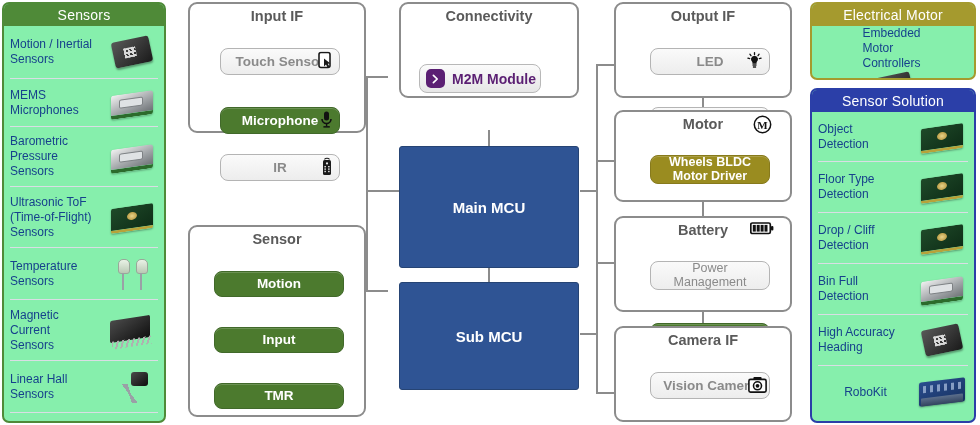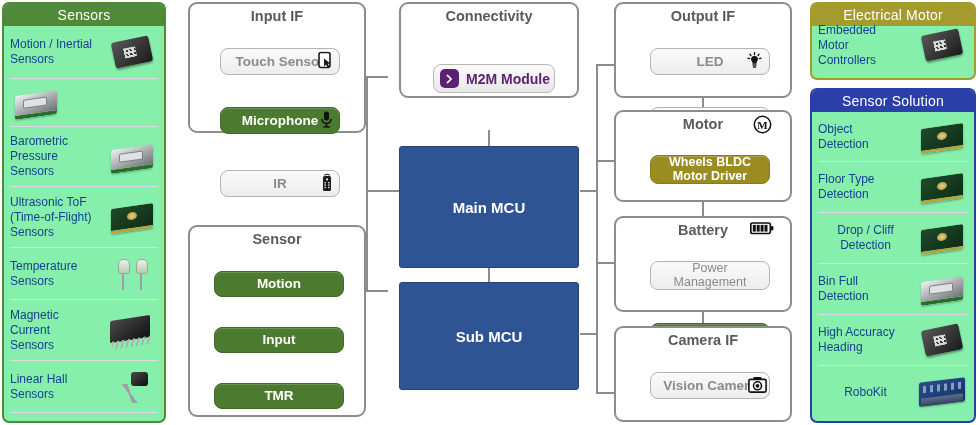--- a/index.html
+++ b/index.html
@@ -124,20 +124,22 @@
 
     <div class="cat-row" style="height:53px;">
       <span class="cat-label">Motion / Inertial
 Sensors</span>
       <span class="cat-pic">
           <i class="qfn"></i>
         </span>
     </div>
 
     <div class="cat-row" style="height:48px;">
+      <span class="cat-label">MEMS
+Microphones</span>
       <span class="cat-pic">
           <i class="mems"></i>
         </span>
     </div>
 
     <div class="cat-row" style="height:60px;">
       <span class="cat-label">Barometric
 Pressure
 Sensors</span>
       <span class="cat-pic">
@@ -231,21 +233,21 @@
     <span>Microphone</span>
     <span class="bicon">
       <svg width="13" height="18" viewBox="0 0 13 18">
           <rect x="4" y="1" width="5" height="9" rx="2.5" fill="#111"></rect>
           <path d="M2 8.5a4.5 4.5 0 0 0 9 0" stroke="#111" stroke-width="1.6" fill="none"></path>
           <rect x="5.9" y="12.5" width="1.4" height="3.3" fill="#111"></rect>
           <rect x="3.4" y="15.6" width="6.4" height="1.5" fill="#111"></rect>
         </svg>
     </span>
   </div>
-  <div class="abs pill grey" style="left:30px;top:92px;width:120px;height:27px;">
+  <div class="abs pill grey" style="left:30px;top:76px;width:120px;height:27px;">
     <span>IR</span>
     <span class="bicon">
       <svg width="12" height="19" viewBox="0 0 12 19">
           <rect x="2" y="3" width="8" height="15" rx="1.6" fill="#1a1a1a"></rect>
           <path d="M3.4 2.4a3.6 3.6 0 0 1 5.2 0" stroke="#1a1a1a" stroke-width="1.1" fill="none"></path>
           <circle cx="6" cy="6.4" r="1.1" fill="#e8e8e8"></circle>
           <g fill="#e8e8e8">
             <rect x="3.4" y="9" width="1.5" height="1.4"></rect>
             <rect x="7.1" y="9" width="1.5" height="1.4"></rect>
             <rect x="3.4" y="11.4" width="1.5" height="1.4"></rect>
@@ -270,21 +272,21 @@
       <span>TMR</span>
     </div>
   <div class="abs pill green" style="left:24px;top:114px;width:130px;height:26px;">
       <span>Temperature</span>
     </div>
 
 </div>
 
 <div class="abs group" style="left:399px;top:2px;width:180px;height:96px;">
   <div class="group-title">Connectivity</div>
-  <div class="abs pill m2m" style="left:32px;top:40px;width:122px;height:29px;">
+  <div class="abs pill m2m" style="left:18px;top:40px;width:122px;height:29px;">
     <span style="display:inline-flex;align-items:center;justify-content:center;width:19px;height:19px;border-radius:5px;background:#5B1F73;">
       <svg width="9" height="10" viewBox="0 0 9 10">
           <path d="M2.4 1.4 L6.2 5 L2.4 8.6" stroke="#fff" stroke-width="1.7" fill="none" stroke-linecap="round" stroke-linejoin="round"></path>
         </svg>
     </span>
     <span>M2M Module</span>
   </div>
 </div>
 
 <div class="abs mcu" style="left:399px;top:146px;width:180px;height:122px;">
@@ -382,21 +384,21 @@
           <circle cx="9.5" cy="9.8" r="1.9" fill="#111"></circle>
         </svg>
     </span>
   </div>
 
 </div>
 
 <div class="abs catalog olive" style="left:810px;top:2px;width:166px;height:78px;">
   <div class="cat-head">Electrical Motor</div>
   <div class="cat-body">
-    <div class="cat-row" style="height:38px;">
+    <div class="cat-row" style="height:38px;flex-direction:column;">
       <span class="cat-label">Embedded
 Motor
 Controllers</span>
       <span class="cat-pic">
           <i class="qfn"></i>
         </span>
     </div>
   </div>
 </div>
 
@@ -413,21 +415,21 @@
     </div>
 
     <div class="cat-row" style="height:51px;">
       <span class="cat-label">Floor Type
 Detection</span>
       <span class="cat-pic">
           <i class="pcbgrn"></i>
         </span>
     </div>
 
-    <div class="cat-row" style="height:51px;text-align:center;">
+    <div class="cat-row" style="height:51px;">
       <span class="cat-label">Drop / Cliff
 Detection</span>
       <span class="cat-pic">
           <i class="pcbgrn"></i>
         </span>
     </div>
 
     <div class="cat-row" style="height:51px;">
       <span class="cat-label">Bin Full
 Detection</span>

